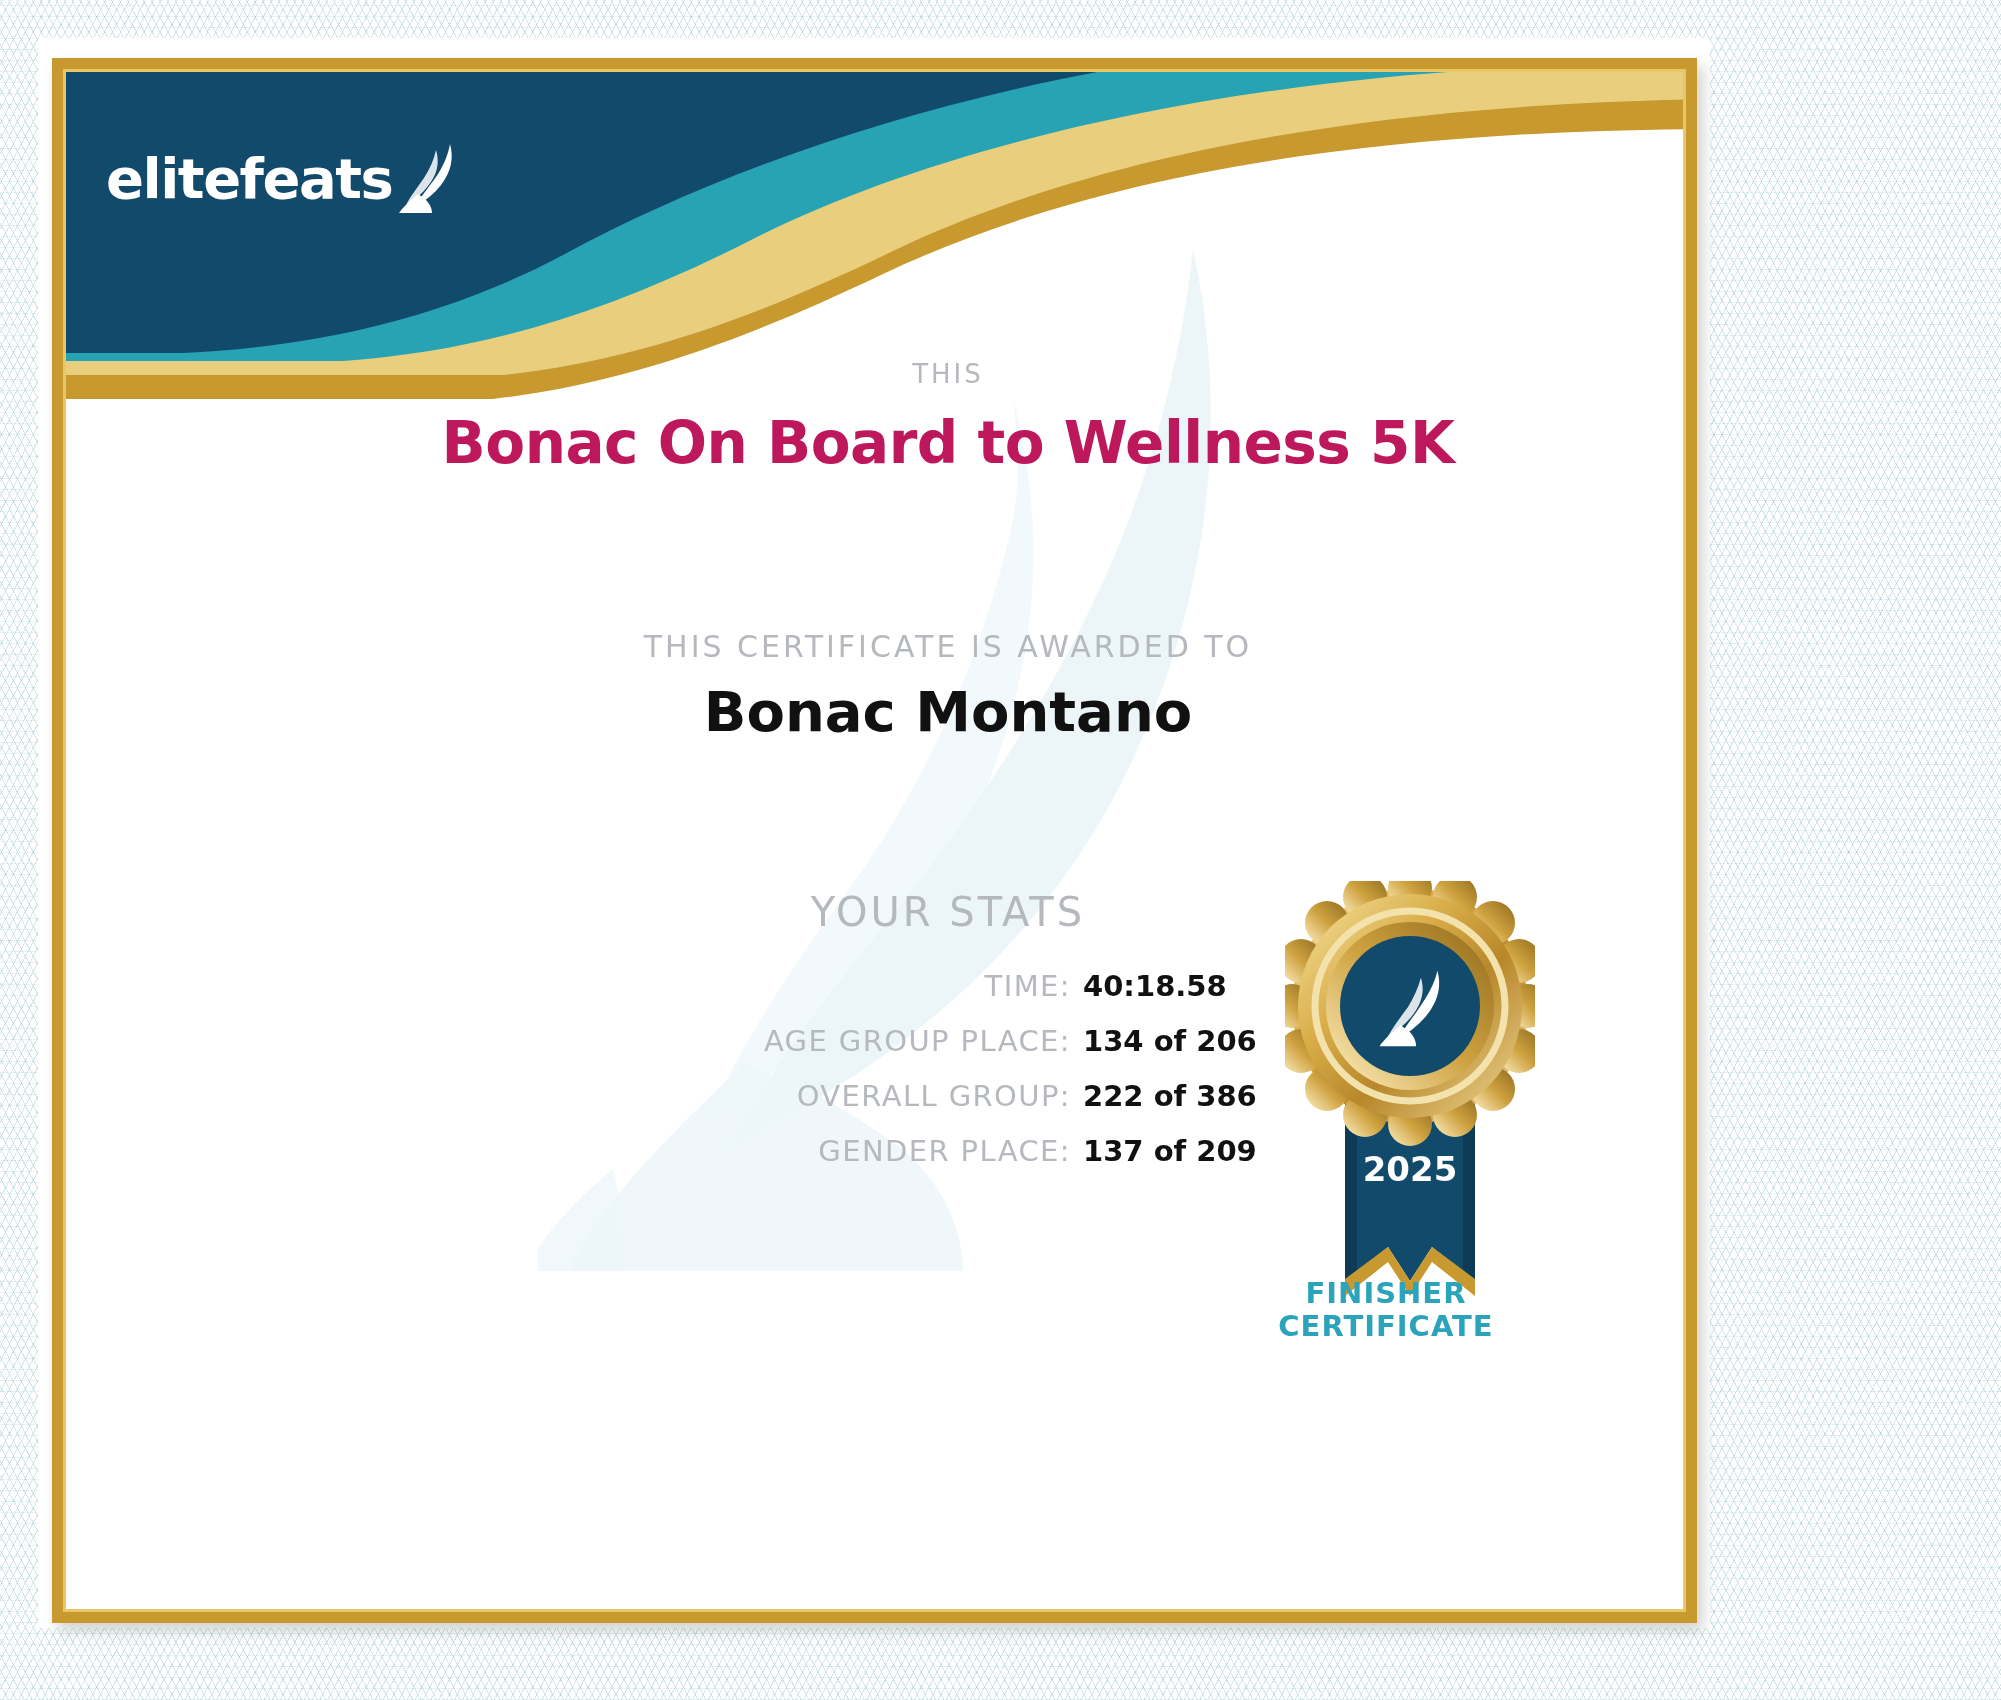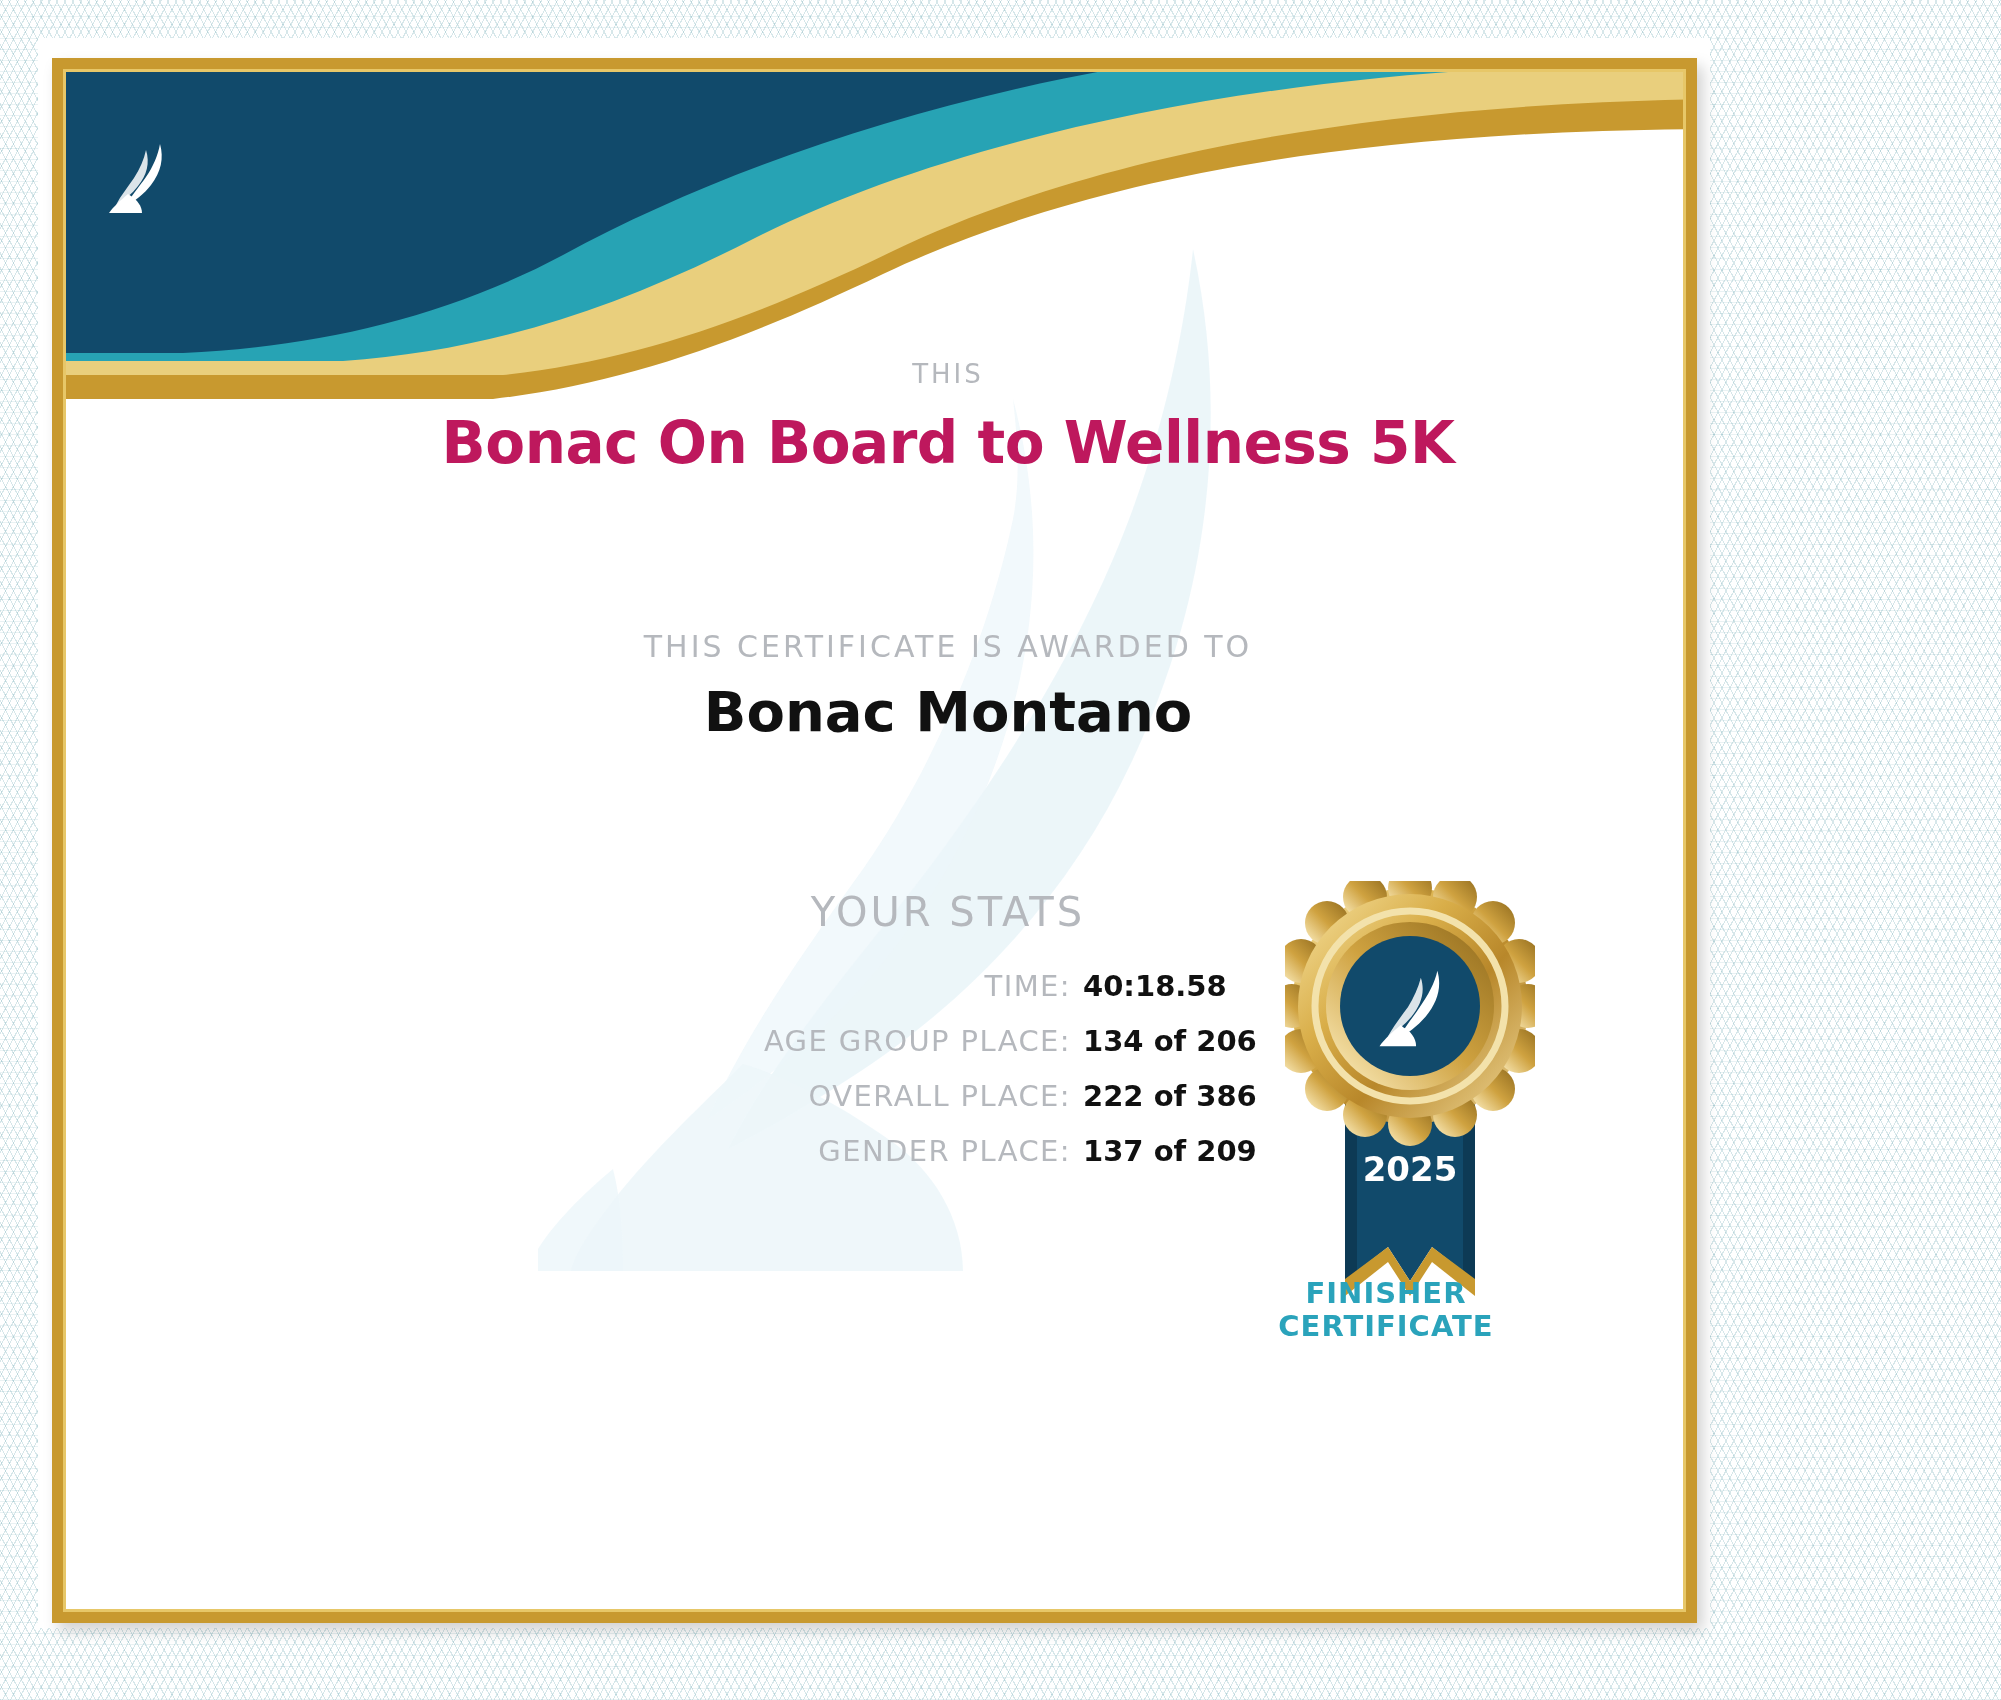--- a/index.html
+++ b/index.html
@@ -222,20 +222,21 @@
 
       <path d="M0 0 L1645 0 L1645 60 C1250 62 1000 120 820 205 C680 272 560 315 430 330 L0 330 Z" fill="#c8992f"></path>
       <path d="M0 0 L1645 0 L1645 30 C1270 36 1010 96 830 182 C690 250 570 292 440 306 L0 306 Z" fill="#e9cf7d"></path>
 
       <path d="M0 0 L1430 0 C1120 18 860 84 690 170 C545 244 420 282 280 292 L0 292 Z" fill="#27a3b4"></path>
 
       <path d="M0 0 L1050 0 C830 40 640 110 500 186 C380 250 250 278 120 284 L0 284 Z" fill="#114a6b"></path>
     </svg>
 
     <div class="logo-wrap">
+      <span class="logo-text">elitefeats</span>
       <svg width="66" height="74" viewBox="0 0 66 74">
         <g fill="#ffffff">
           <path d="M54 2 C58 16 55 30 45 43 C38 52 29 59 20 64 C25 54 33 45 40 35 C47 25 52 13 54 2 Z"></path>
           <path d="M40 8 C44 21 41 33 32 44 C26 52 18 58 10 63 C15 53 22 45 28 36 C34 27 38 17 40 8 Z" opacity="0.85"></path>
           <path d="M22 52 C15 58 7 65 3 71 L36 71 C36 64 31 58 25 54 Z"></path>
         </g>
       </svg>
     </div>
 
     <div class="body-col">
@@ -250,21 +251,21 @@
       <div class="stats">
         <div class="stat-row">
           <span class="stat-key">TIME:</span>
           <span class="stat-val">40:18.58</span>
         </div>
         <div class="stat-row">
           <span class="stat-key">AGE GROUP PLACE:</span>
           <span class="stat-val">134 of 206</span>
         </div>
         <div class="stat-row">
-          <span class="stat-key">OVERALL PLACE:</span>
+          <span class="stat-key">OVERALL GROUP:</span>
           <span class="stat-val">222 of 386</span>
         </div>
         <div class="stat-row">
           <span class="stat-key">GENDER PLACE:</span>
           <span class="stat-val">137 of 209</span>
         </div>
       </div>
     </div>
 
     <svg class="medal" viewBox="0 0 250 450">

